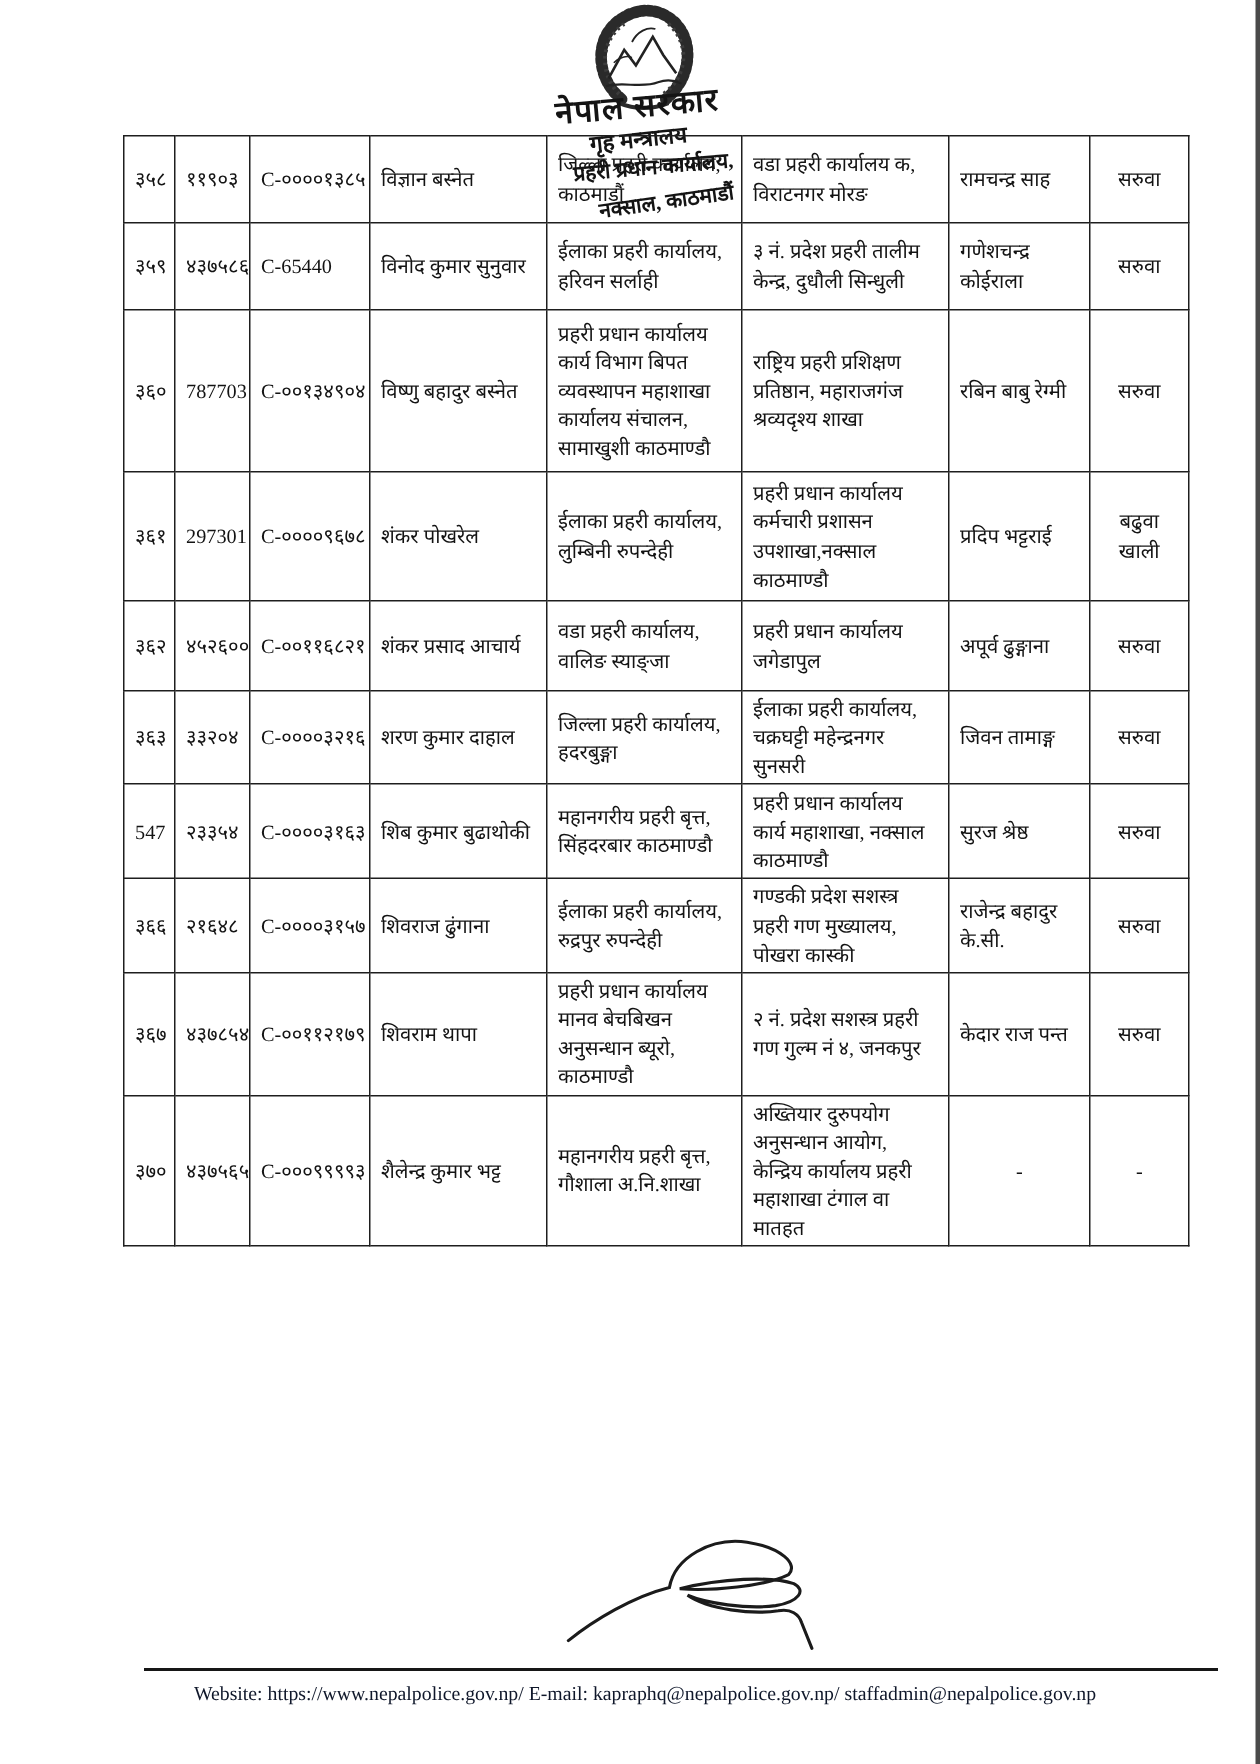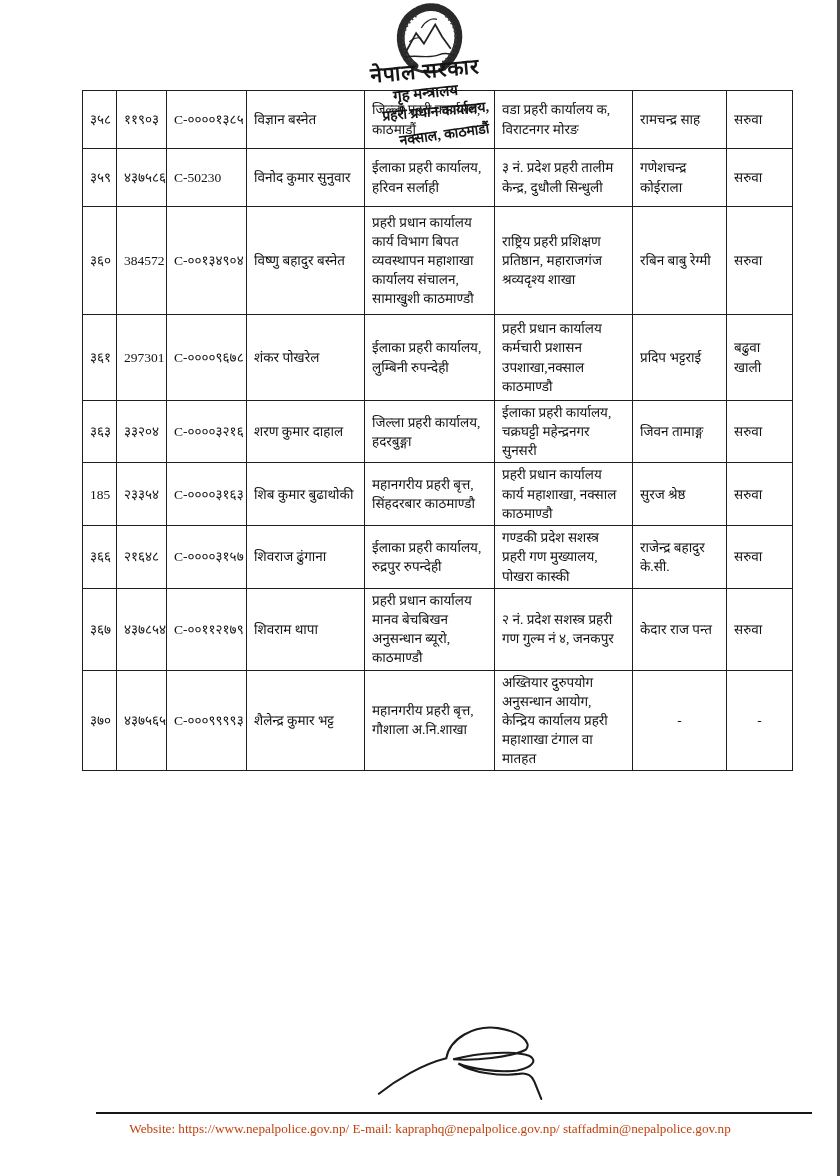--- a/index.html
+++ b/index.html
@@ -22,36 +22,36 @@
     position:absolute;left:82px;top:90px;width:710px;
     border-collapse:collapse;table-layout:fixed;z-index:2;
   }
   table.doc td{
     border:1.6px solid #1e1e1e;padding:2px 7px;
     font-size:13.5px;line-height:1.42;vertical-align:middle;
     overflow:hidden;
   }
   .col-sn,.col-emp_no,.col-citizen_id{padding:2px 2px;}
   .col-sn{font-size:13px;}
-  .col-remark{text-align:left;}
+  .col-remark{text-align:center;}
   td.dash-center{text-align:center;}
   tr:nth-child(1){height:58px;} tr:nth-child(2){height:58px;margin-top:48px;}
   tr:nth-child(3){height:108px;} tr:nth-child(4){height:86px;}
   tr:nth-child(5){height:60px;} tr:nth-child(6){height:60px;}
   tr:nth-child(7){height:63px;} tr:nth-child(8){height:58px;}
   tr:nth-child(9){height:63px;} tr:nth-child(10){height:87px;}
   tr:nth-child(11){height:61px;} tr:nth-child(12){height:53px;}
   tr:nth-child(13){height:93px;}
   
   .signature{position:absolute;left:372px;top:1018px;z-index:3;}
   
   .footer-line{position:absolute;left:96px;top:1112px;width:716px;height:2px;background:#161616;}
   .footer-text{
     position:absolute;left:80px;top:1121px;width:700px;text-align:center;
-    font-size:13.2px;color:#c2410c;font-family:"Liberation Serif","DejaVu Serif",serif;
+    font-size:13.2px;color:#0f172a;font-family:"Liberation Serif","DejaVu Serif",serif;
   }
 </style>
 </head>
 <body>
 
 <div class="emblem-wrap">
   <svg width="88" height="78" viewBox="0 0 100 90" xmlns="http://www.w3.org/2000/svg">
 
     <path d="M32,74 C12,58 10,26 32,12 C44,4 58,4 68,11 C88,24 88,56 66,74" fill="none" stroke="#2a2a2a" stroke-width="9" stroke-dasharray="3 2.5" stroke-linecap="round"></path>
     <path d="M30,70 C16,56 14,30 34,16" fill="none" stroke="#3c3c3c" stroke-width="3" stroke-dasharray="2 3"></path>
@@ -88,59 +88,69 @@
         <td class="col-citizen_id">C-००००१३८५</td>
         <td class="col-name">विज्ञान बस्नेत</td>
         <td class="col-office_from">जिल्ला प्रहरी कार्यालय, काठमाडौं</td>
         <td class="col-office_to">वडा प्रहरी कार्यालय क, विराटनगर मोरङ</td>
         <td class="col-replacement">रामचन्द्र साह</td>
         <td class="col-remark">सरुवा</td>
       </tr>
       <tr>
         <td class="col-sn">३५९</td>
         <td class="col-emp_no">४३७५८६</td>
-        <td class="col-citizen_id">C-50230</td>
+        <td class="col-citizen_id">C-65440</td>
         <td class="col-name">विनोद कुमार सुनुवार</td>
         <td class="col-office_from">ईलाका प्रहरी कार्यालय, हरिवन सर्लाही</td>
         <td class="col-office_to">३ नं. प्रदेश प्रहरी तालीम केन्द्र, दुधौली सिन्धुली</td>
         <td class="col-replacement">गणेशचन्द्र कोईराला</td>
         <td class="col-remark">सरुवा</td>
       </tr>
       <tr>
         <td class="col-sn">३६०</td>
-        <td class="col-emp_no">384572</td>
+        <td class="col-emp_no">787703</td>
         <td class="col-citizen_id">C-००१३४९०४</td>
         <td class="col-name">विष्णु बहादुर बस्नेत</td>
         <td class="col-office_from">प्रहरी प्रधान कार्यालय कार्य विभाग बिपत व्यवस्थापन महाशाखा कार्यालय संचालन, सामाखुशी काठमाण्डौ</td>
         <td class="col-office_to">राष्ट्रिय प्रहरी प्रशिक्षण प्रतिष्ठान, महाराजगंज श्रव्यदृश्य शाखा</td>
         <td class="col-replacement">रबिन बाबु रेग्मी</td>
         <td class="col-remark">सरुवा</td>
       </tr>
       <tr>
         <td class="col-sn">३६१</td>
         <td class="col-emp_no">297301</td>
         <td class="col-citizen_id">C-००००९६७८</td>
         <td class="col-name">शंकर पोखरेल</td>
         <td class="col-office_from">ईलाका प्रहरी कार्यालय, लुम्बिनी रुपन्देही</td>
         <td class="col-office_to">प्रहरी प्रधान कार्यालय कर्मचारी प्रशासन उपशाखा,नक्साल काठमाण्डौ</td>
         <td class="col-replacement">प्रदिप भट्टराई</td>
         <td class="col-remark">बढुवा खाली</td>
       </tr>
       <tr>
+        <td class="col-sn">३६२</td>
+        <td class="col-emp_no">४५२६००</td>
+        <td class="col-citizen_id">C-००११६८२१</td>
+        <td class="col-name">शंकर प्रसाद आचार्य</td>
+        <td class="col-office_from">वडा प्रहरी कार्यालय, वालिङ स्याङ्जा</td>
+        <td class="col-office_to">प्रहरी प्रधान कार्यालय जगेडापुल</td>
+        <td class="col-replacement">अपूर्व ढुङ्गाना</td>
+        <td class="col-remark">सरुवा</td>
+      </tr>
+      <tr>
         <td class="col-sn">३६३</td>
         <td class="col-emp_no">३३२०४</td>
         <td class="col-citizen_id">C-००००३२१६</td>
         <td class="col-name">शरण कुमार दाहाल</td>
         <td class="col-office_from">जिल्ला प्रहरी कार्यालय, हदरबुङ्गा</td>
         <td class="col-office_to">ईलाका प्रहरी कार्यालय, चक्रघट्टी महेन्द्रनगर सुनसरी</td>
         <td class="col-replacement">जिवन तामाङ्ग</td>
         <td class="col-remark">सरुवा</td>
       </tr>
       <tr>
-        <td class="col-sn">185</td>
+        <td class="col-sn">547</td>
         <td class="col-emp_no">२३३५४</td>
         <td class="col-citizen_id">C-००००३१६३</td>
         <td class="col-name">शिब कुमार बुढाथोकी</td>
         <td class="col-office_from">महानगरीय प्रहरी बृत्त, सिंहदरबार काठमाण्डौ</td>
         <td class="col-office_to">प्रहरी प्रधान कार्यालय कार्य महाशाखा, नक्साल काठमाण्डौ</td>
         <td class="col-replacement">सुरज श्रेष्ठ</td>
         <td class="col-remark">सरुवा</td>
       </tr>
       <tr>
         <td class="col-sn">३६६</td>

